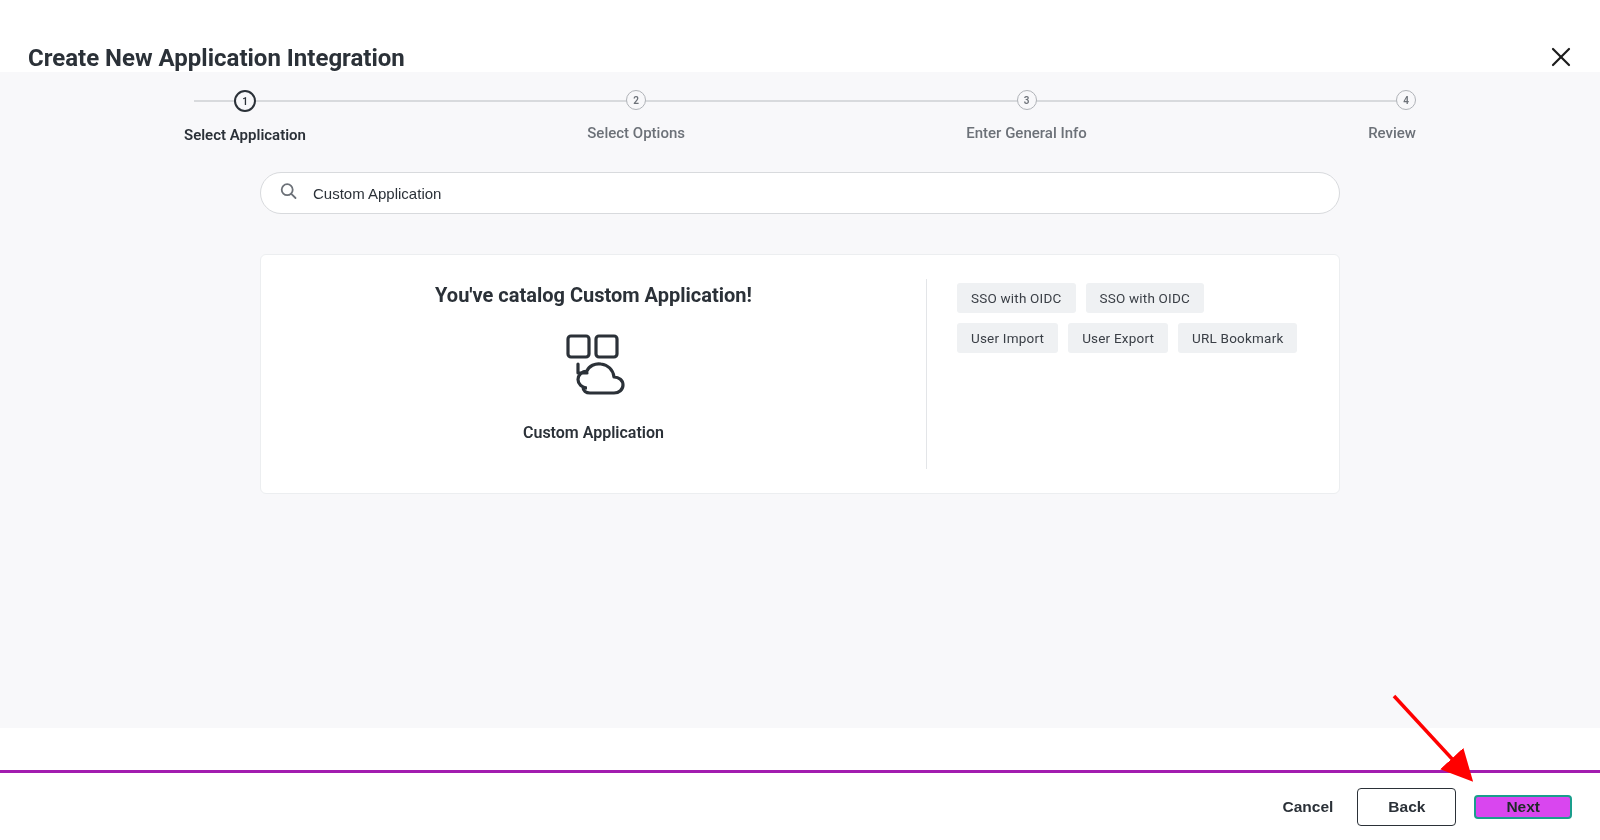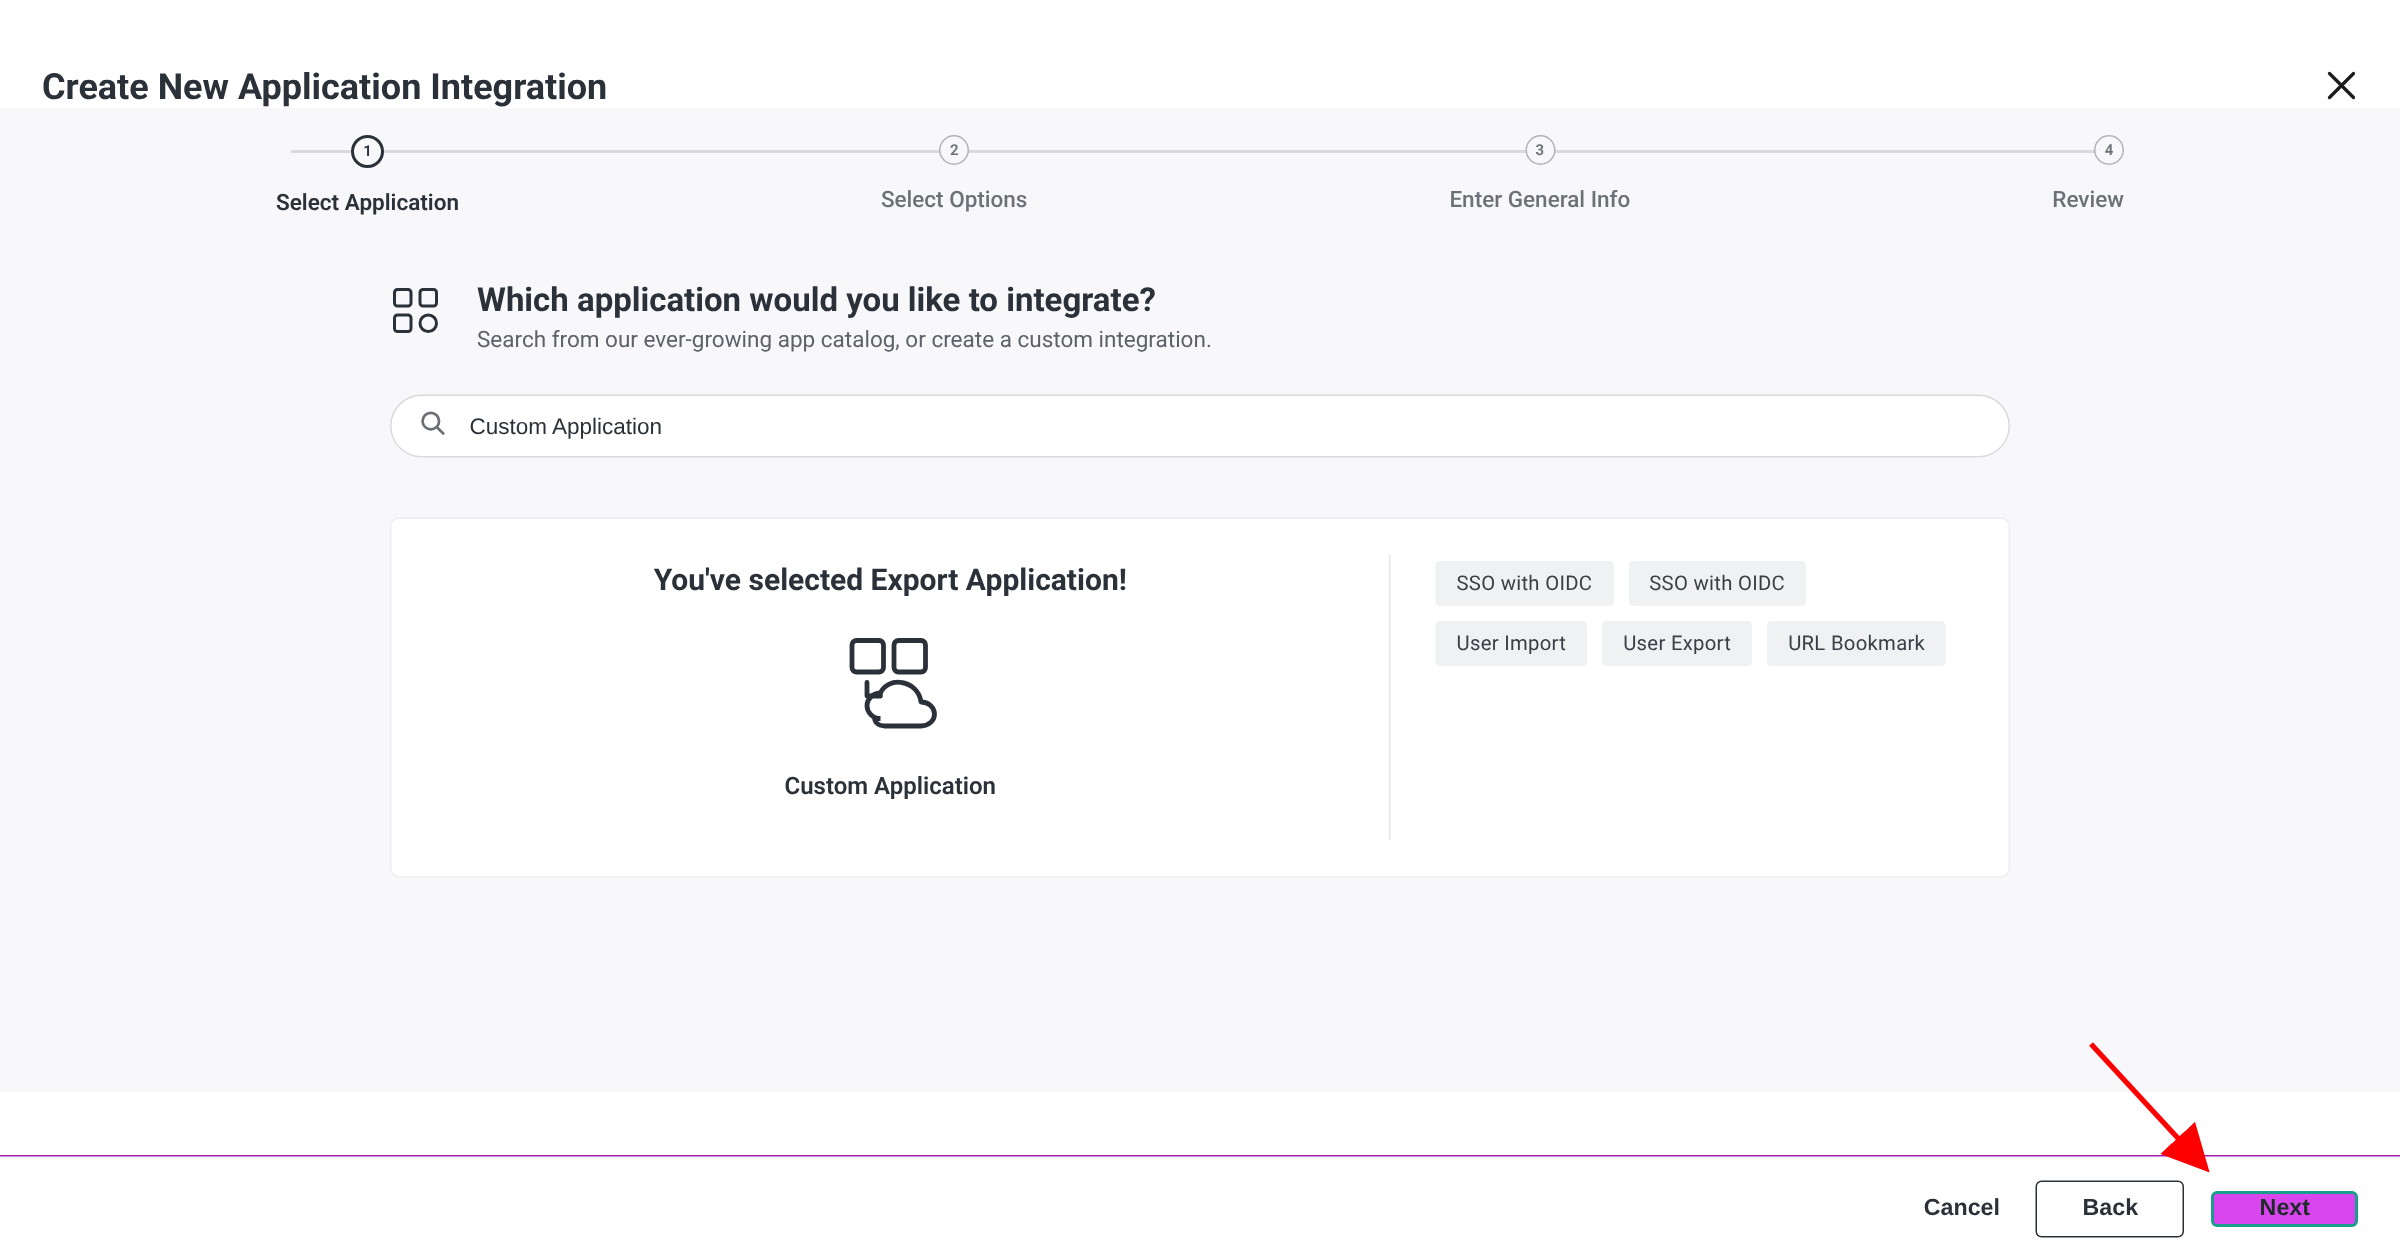--- a/index.html
+++ b/index.html
@@ -190,21 +190,21 @@
       border-radius: 3px;
       letter-spacing: 0.2px;
     }
     .footer {
       position: absolute;
       bottom: 0;
       left: 0;
       right: 0;
       height: 70px;
       background: #fff;
-      border-top: 1px solid #a21caf;
+      border-top: 3px solid #a21caf;
       display: flex;
       align-items: center;
       justify-content: flex-end;
       gap: 18px;
       padding: 0 28px;
     }
     .btn-cancel {
       background: none;
       border: none;
       font-size: 15.5px;
@@ -268,48 +268,34 @@
     <div class="step">
       <div class="step-circle">3</div>
       <div class="step-label">Enter General Info</div>
     </div>
     <div class="step">
       <div class="step-circle">4</div>
       <div class="step-label">Review</div>
     </div>
   </div>
 
-  <div class="question-section">
-    <div class="app-grid-icon">
-      <svg width="34" height="34" viewBox="0 0 34 34" fill="none" stroke="#2b3138" stroke-width="2">
-        <rect x="3" y="3" width="11" height="11" rx="2"></rect>
-        <rect x="20" y="3" width="11" height="11" rx="2"></rect>
-        <rect x="3" y="20" width="11" height="11" rx="2"></rect>
-        <circle cx="25.5" cy="25.5" r="5.5"></circle>
-      </svg>
-    </div>
-    <div class="question-text">
-      <h2>Which application would you like to integrate?</h2>
-      <p>Search from our ever-growing app catalog, or create a custom integration.</p>
-    </div>
-  </div>
 
   <div class="search-wrap">
     <span class="search-icon">
       <svg width="17" height="17" viewBox="0 0 17 17" fill="none" stroke="currentColor" stroke-width="1.8">
         <circle cx="7.2" cy="7.2" r="5.5"></circle>
         <line x1="11.3" y1="11.3" x2="15.5" y2="15.5" stroke-linecap="round"></line>
       </svg>
     </span>
     <input class="search-input" type="text" value="Custom Application" style="">
   </div>
 
   <div class="selection-card">
     <div class="selection-left">
-      <h3>You've selected Export Application!</h3>
+      <h3>You've catalog Custom Application!</h3>
       <div class="selection-app-icon">
         <svg width="80" height="68" viewBox="0 0 80 68" fill="none" stroke="#2b3138" stroke-width="3.2" stroke-linejoin="round">
           <rect x="14" y="3" width="21" height="21" rx="3"></rect>
           <rect x="42" y="3" width="21" height="21" rx="3"></rect>
           <path d="M 24 31 L 24 40 L 33 40" stroke-linecap="round" fill="none"></path>
           <path d="M 33 55 C 28 55 24 51 24 46.5 C 24 42 28 38 33 38 C 35 33 41 30 47 31 C 54 32 59 37 60 44 C 65 44 69 47.5 69 52 C 69 56.5 65 60 60 60 L 36 60 C 32 60 29 58 29 54" fill="none"></path>
         </svg>
       </div>
       <div class="selection-app-name">Custom Application</div>
     </div>

